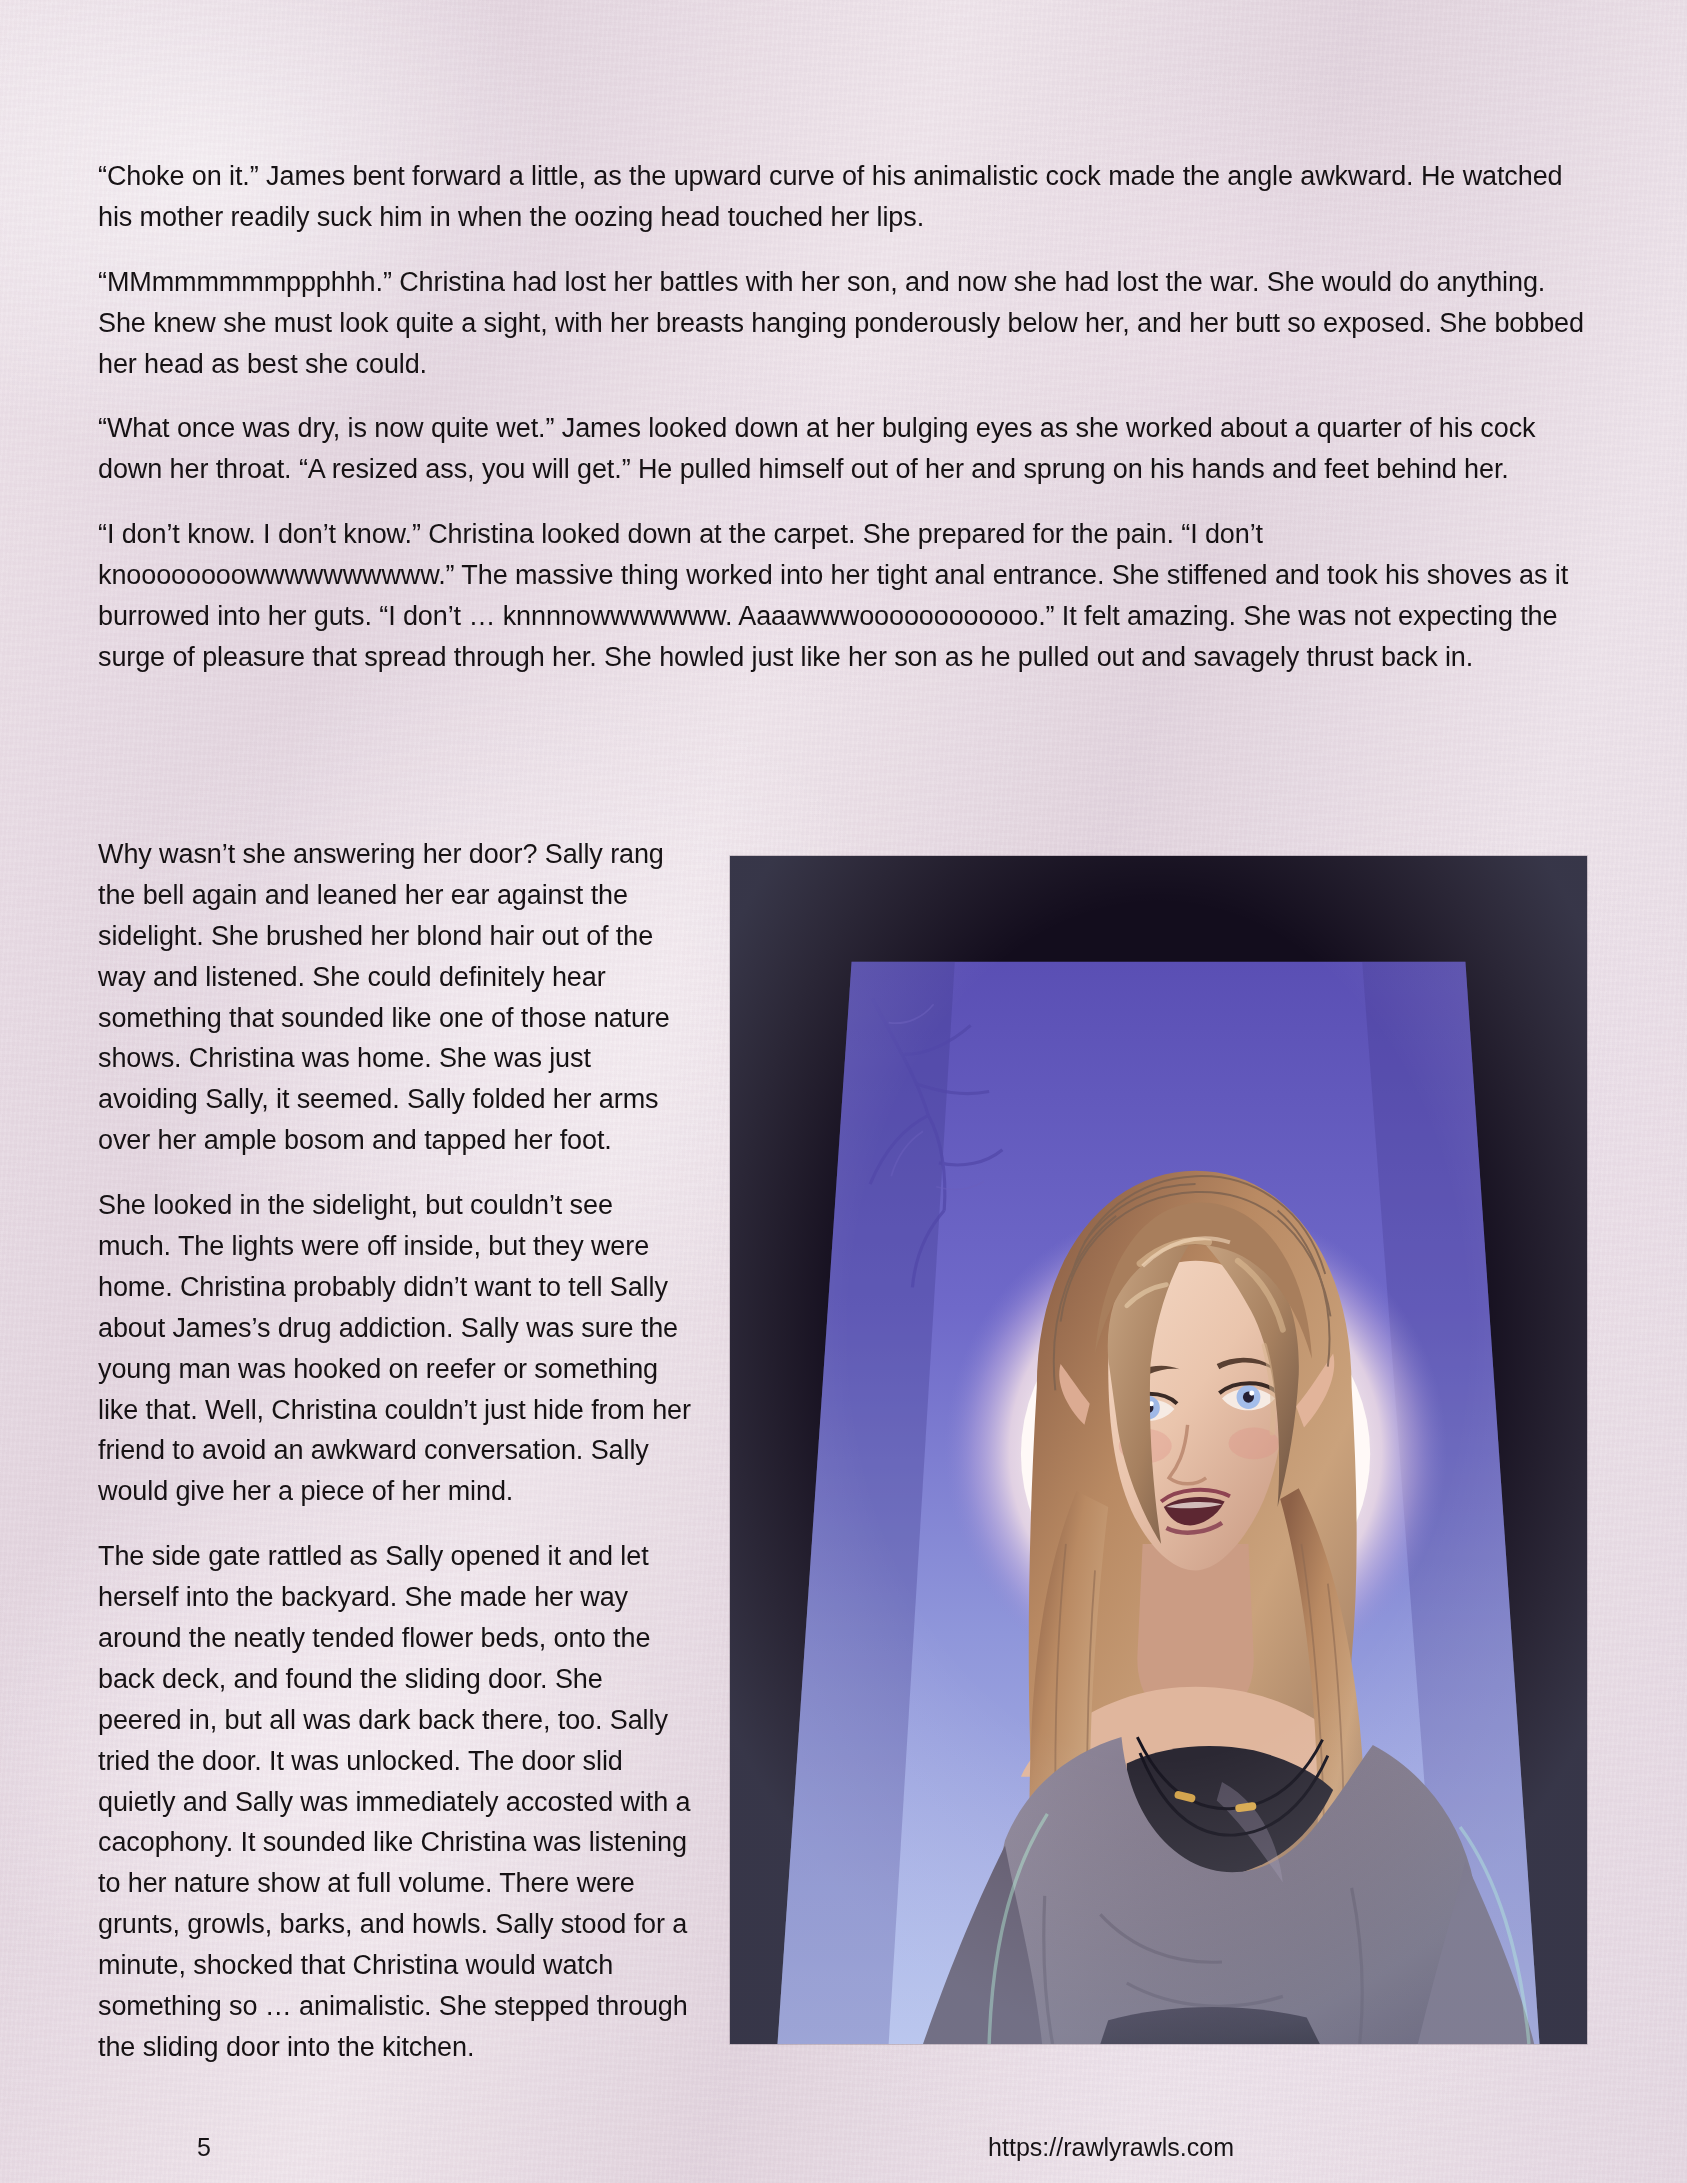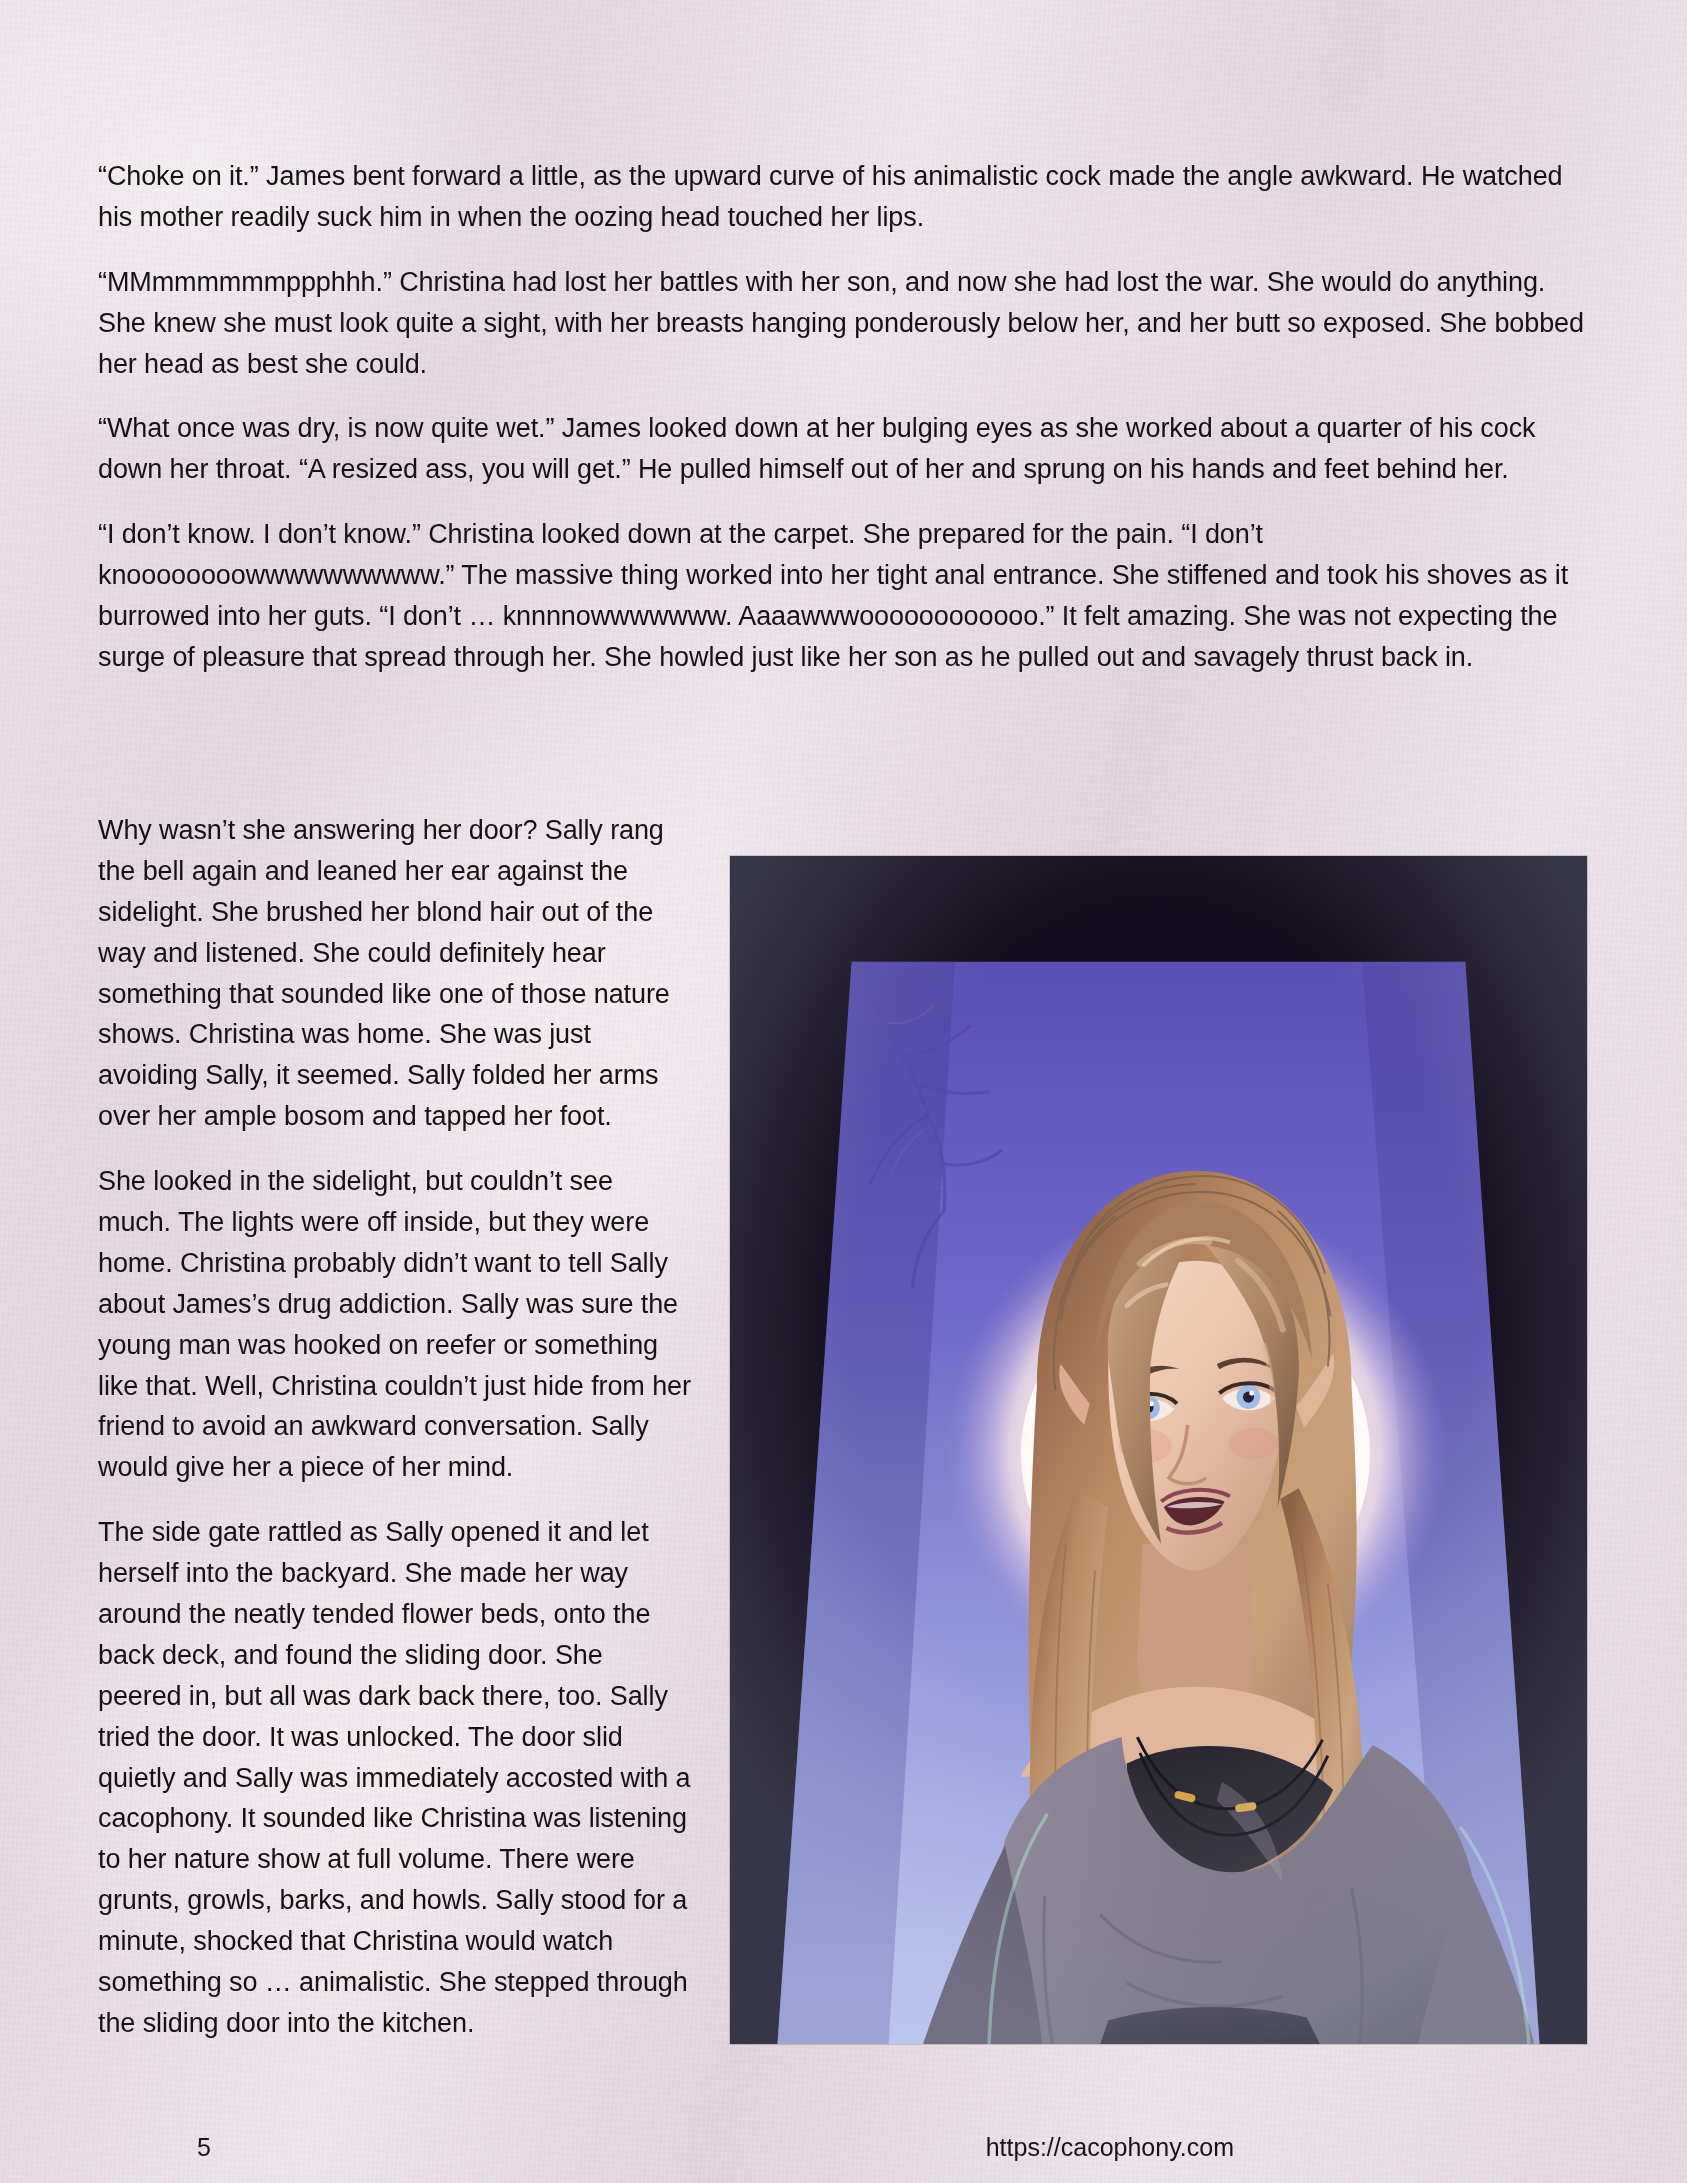--- a/index.html
+++ b/index.html
@@ -66,21 +66,21 @@
     margin: 0 0 24px 0;
     letter-spacing: -0.1px;
     font-stretch: semi-condensed;
   }
   .para:last-child { margin-bottom: 0; }
 
   
   .narrow-col {
     position: absolute;
     left: 98px;
-    top: 774px;
+    top: 798px;
     width: 595px;
   }
   .narrow-col .para {
     margin-bottom: 24px;
   }
 
   
   #artwork {
     position: absolute;
     left: 730px;
@@ -329,17 +329,17 @@
           <path d="M312,310 C330,292 354,284 378,292" stroke="#ffe9cf" stroke-width="3" fill="none" opacity="0.5"></path>
         </g>
 
         <rect x="0" y="0" width="648" height="898" fill="url(#gRim)" opacity="0.55"></rect>
       </g>
     </svg>
   </div>
 
   <div id="footer">
     <span class="pg">5</span>
-    <span class="url">https://cacophony.com</span>
+    <span class="url">https://rawlyrawls.com</span>
   </div>
 
 </div>
 
 
 </body></html>

